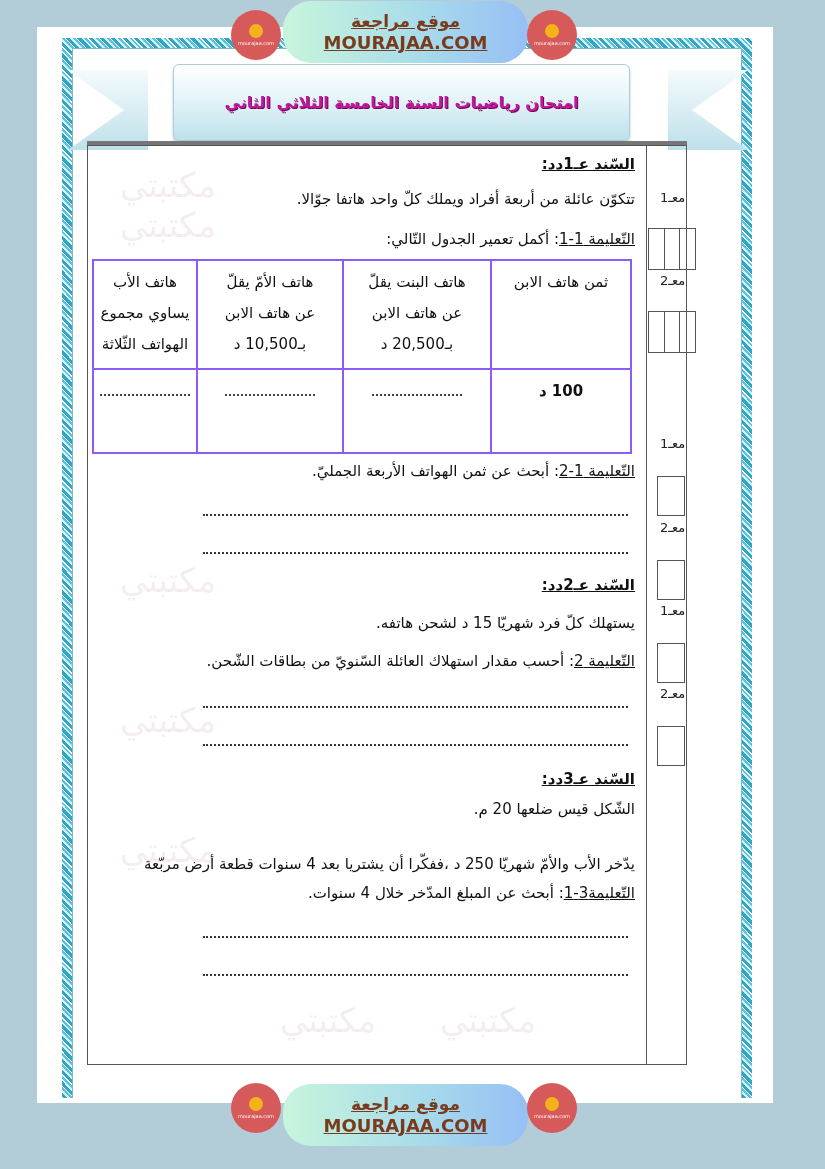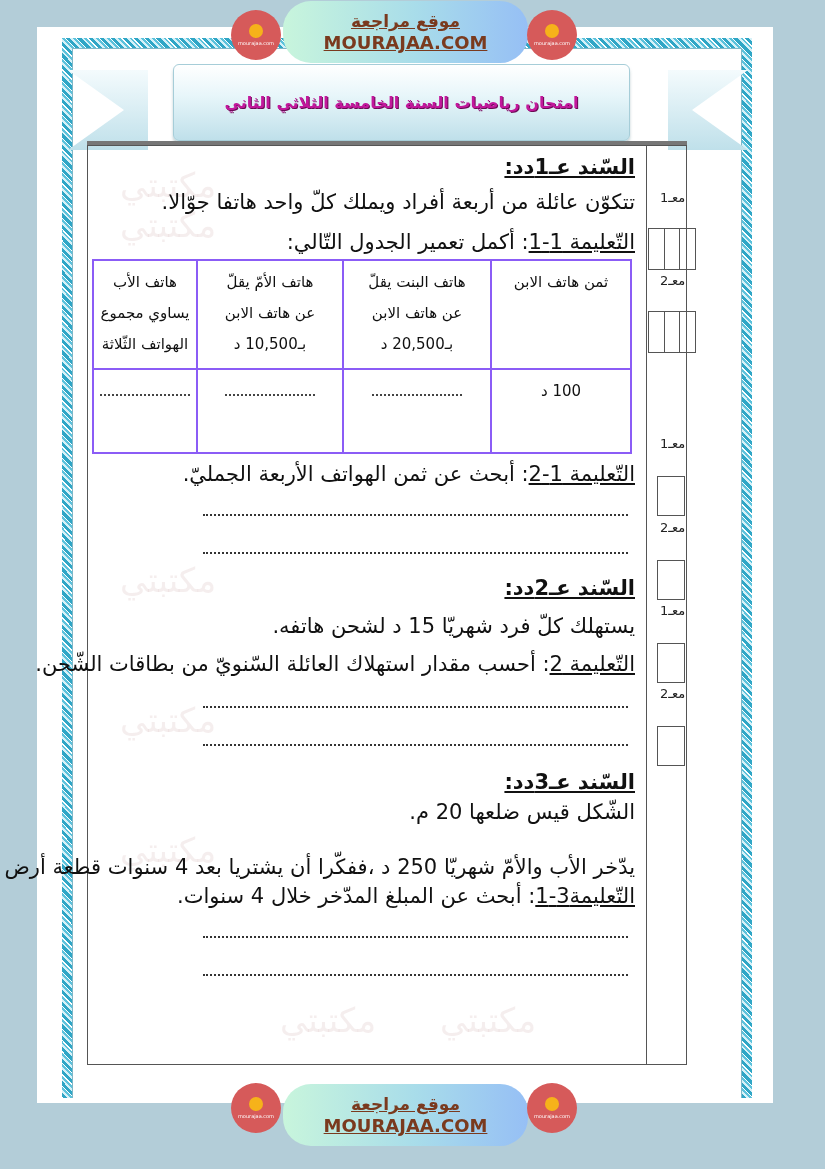--- a/index.html
+++ b/index.html
@@ -48,37 +48,37 @@
     border:1px solid #555; box-sizing:border-box;
   }
   .margin-col {
     position:absolute; left:647px; top:145px; width:40px; height:920px;
     border-right:1px solid #555; border-top:1px solid #555; border-bottom:1px solid #555; box-sizing:border-box;
   }
   .shade-top {
     position:absolute; left:87px; top:141px; width:600px; height:4px; background:#777;
   }
   .txt {
-    position:absolute; right:190px; direction:rtl; color:#111; font-size:21px; white-space:nowrap;
+    position:absolute; right:190px; direction:rtl; color:#111; font-size:15px; white-space:nowrap;
   }
   .heading { text-decoration:underline; font-weight:bold; }
   .u { text-decoration:underline; }
   .dots {
     position:absolute; left:203px; width:425px; height:0;
     border-bottom:2px dotted #333;
   }
   
   table.grid {
     position:absolute; left:92px; top:259px; width:540px; height:195px;
     border-collapse:collapse; direction:rtl; font-size:15px; color:#111;
   }
   table.grid td {
     border:2px solid #8b5cf6; text-align:center; vertical-align:top; padding:6px 4px; line-height:31px;
   }
-  table.grid tr.ans td { vertical-align:top; height:70px; }
+  table.grid tr.ans td { vertical-align:top; height:70px;font-weight:bold; }
   .cell-dots { display:inline-block; width:90px; border-bottom:2px dotted #444; height:12px; }
   
   .mark-label { position:absolute; left:660px; font-size:13px; direction:rtl; color:#222; }
   .mark-box3 { position:absolute; left:648px; width:48px; height:42px; border:1px solid #555; display:flex; box-sizing:border-box;}
   .mark-box3 span { flex:1; border-left:1px solid #555; }
   .mark-box3 span:first-child { border-left:none; }
   .mark-box1 { position:absolute; left:657px; width:28px; height:40px; border:1px solid #555; box-sizing:border-box; }
   
   .wm {
     position:absolute; color:rgba(200,160,160,.18); font-size:34px; font-weight:normal; direction:rtl;

